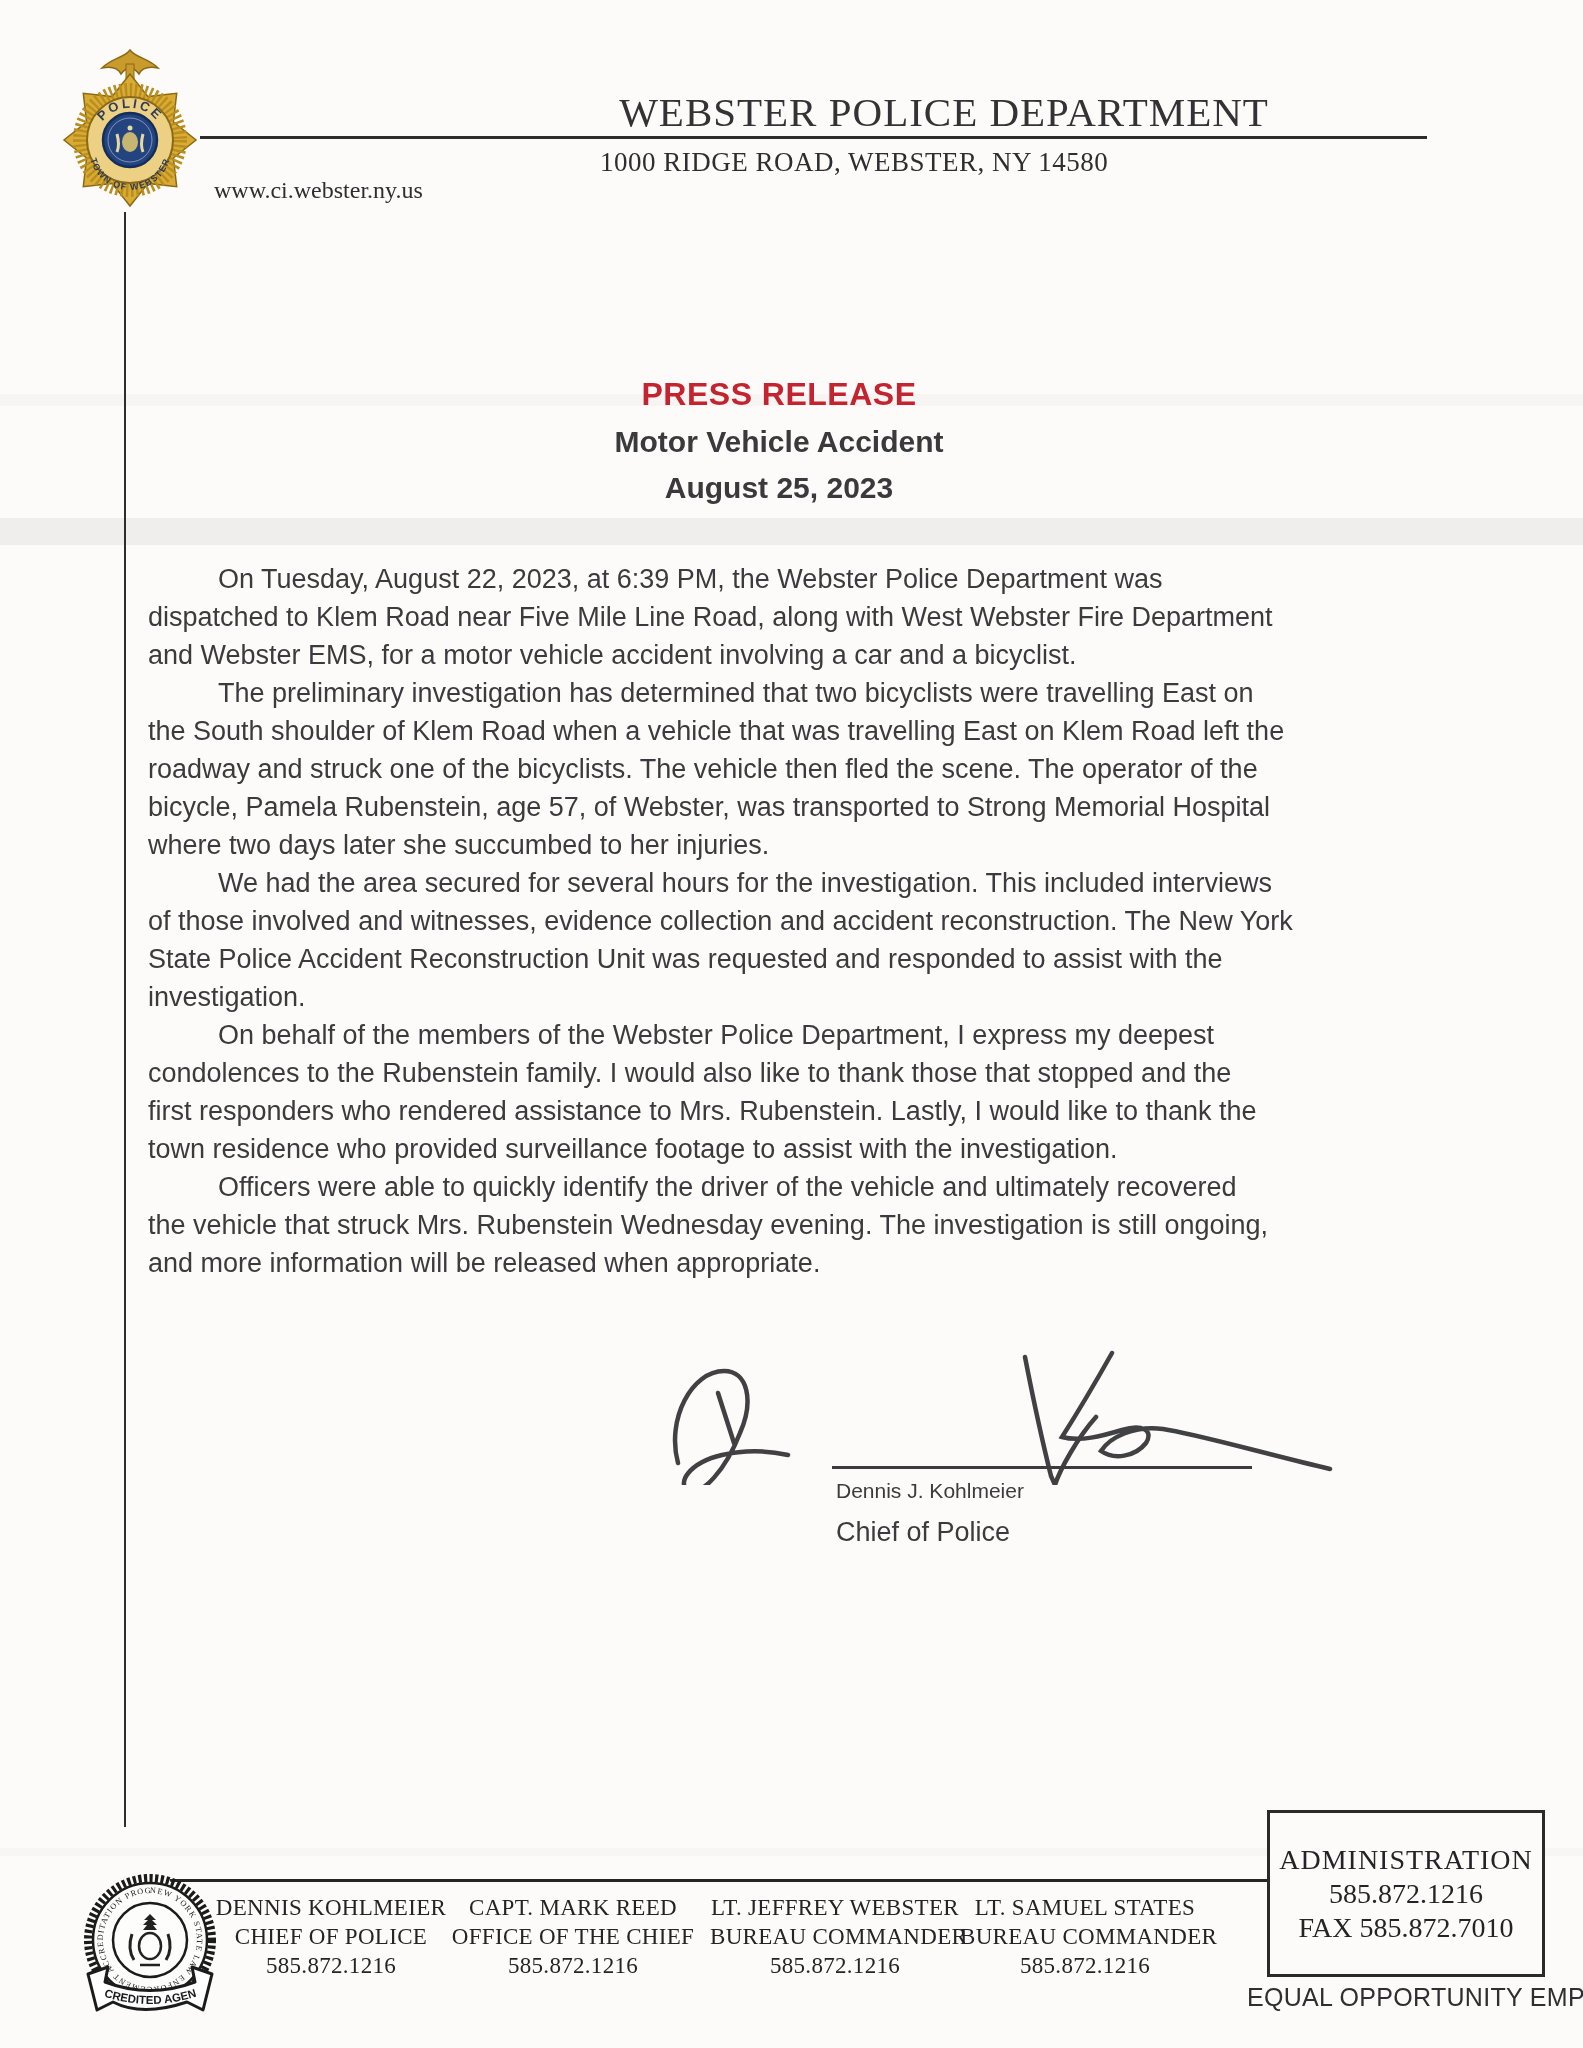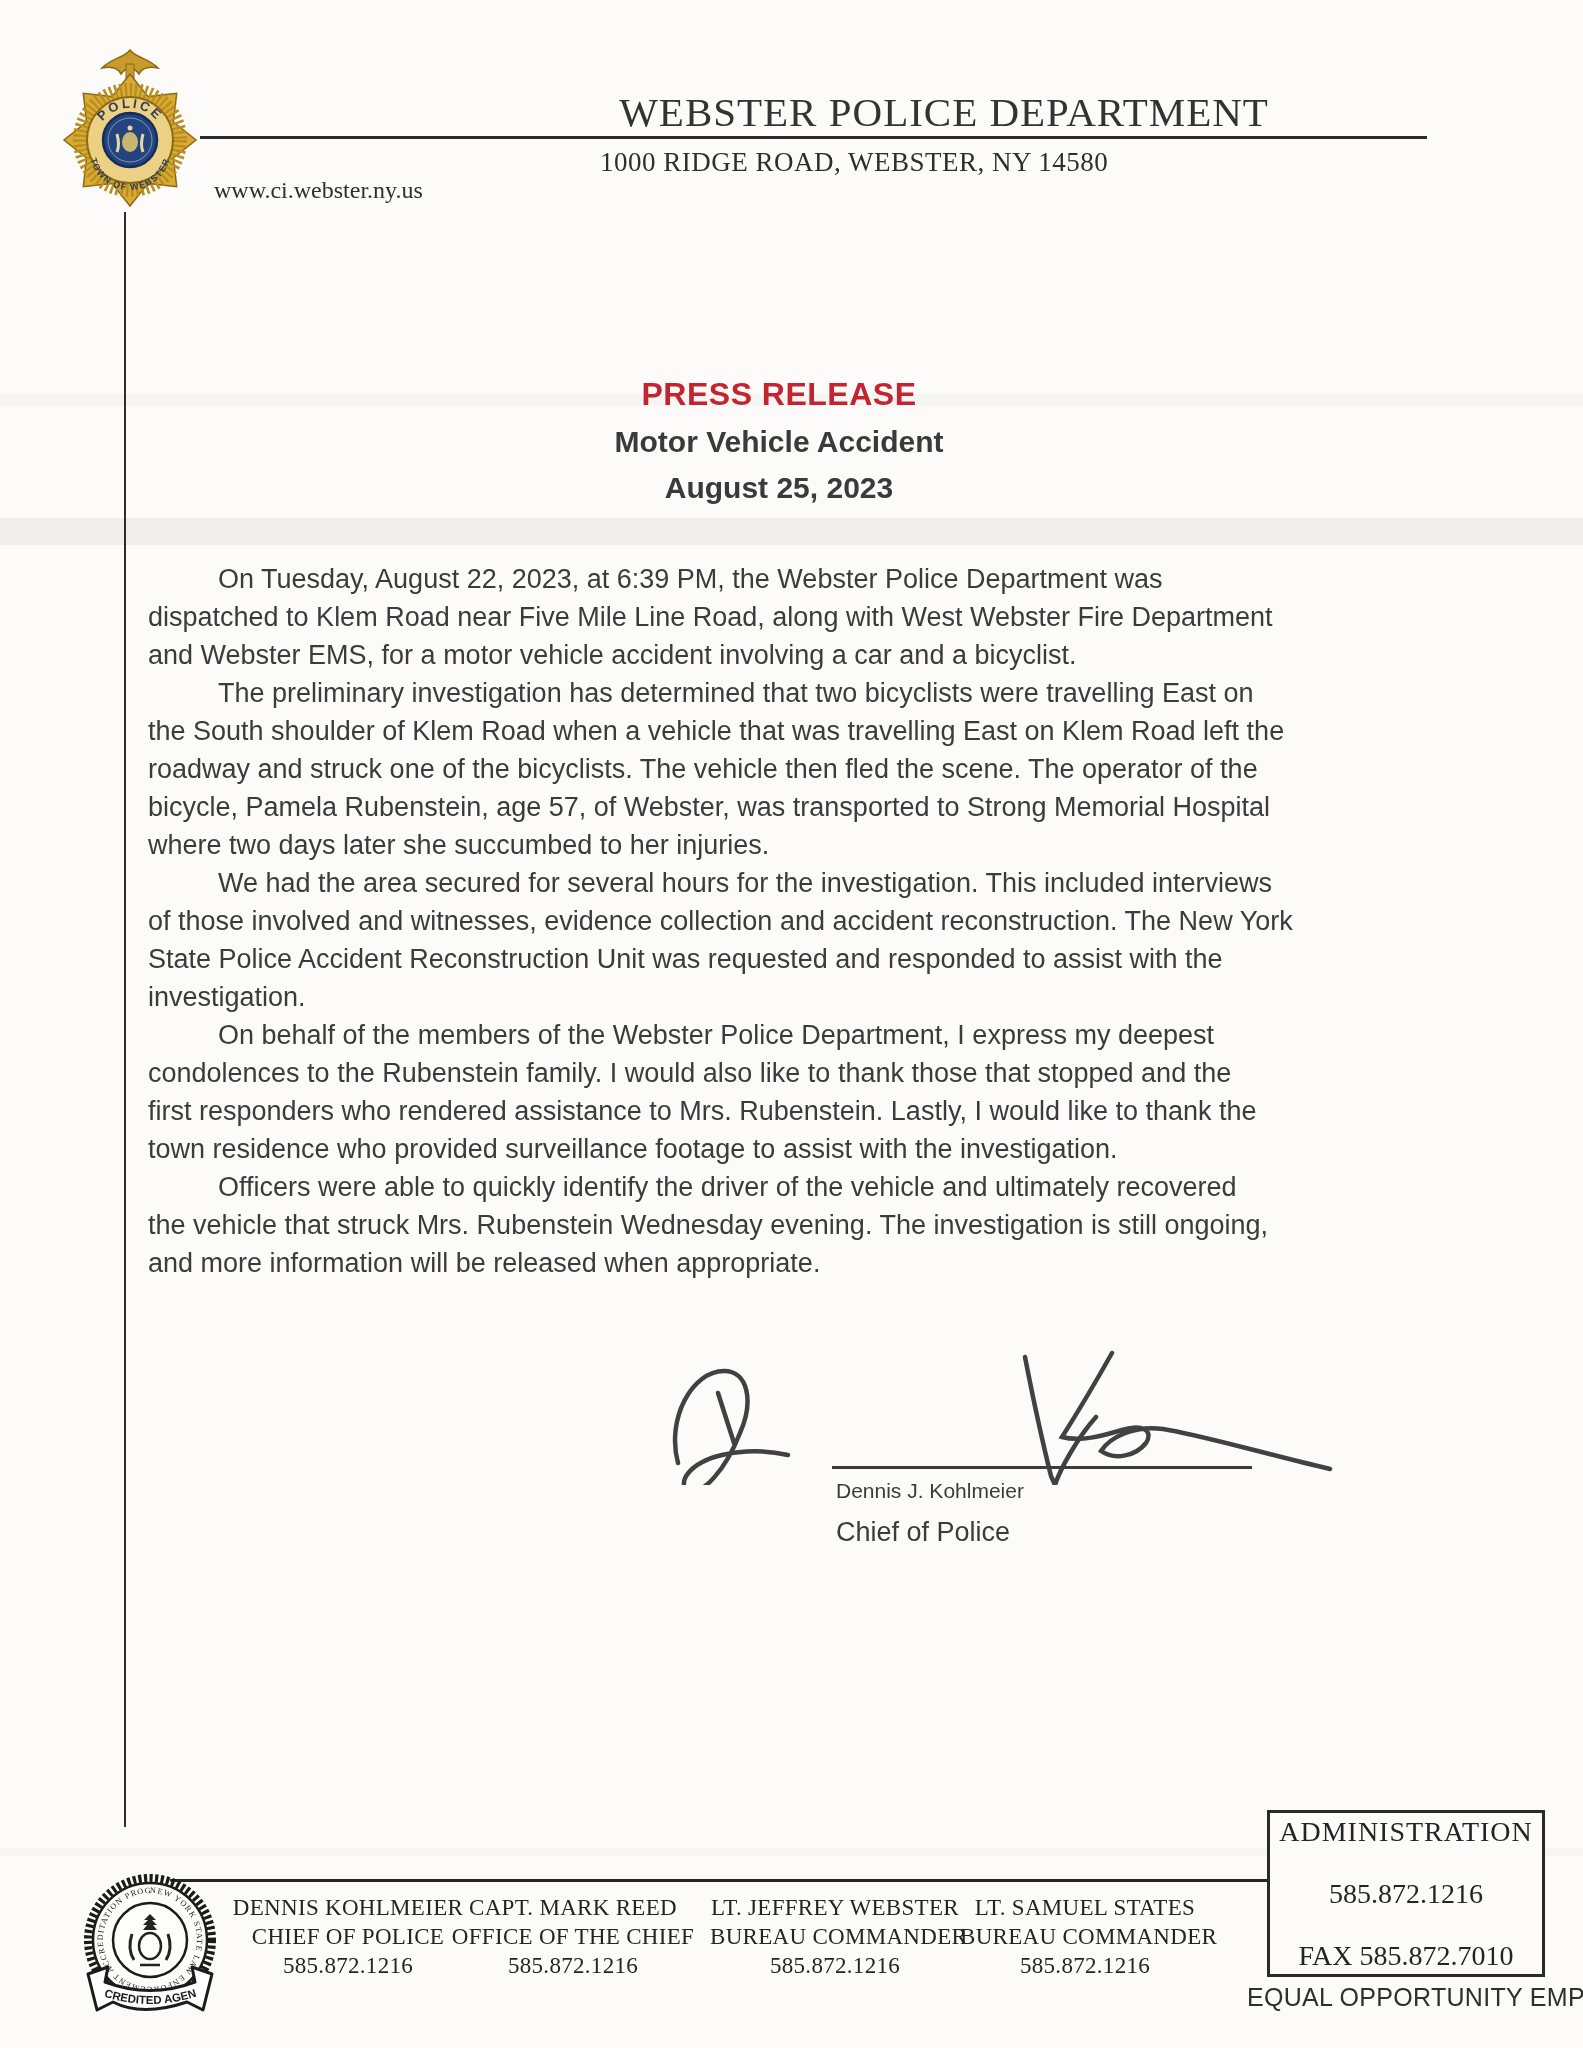--- a/index.html
+++ b/index.html
@@ -59,31 +59,30 @@
 
   
   .footer-rule{position:absolute;left:170px;top:1879px;width:1097px;height:3px;background:#252525;}
   .seal-svg{position:absolute;left:70px;top:1866px;}
   .contacts{position:absolute;left:0;top:1893px;width:1267px;height:95px;}
   .contact-col{
     position:absolute;top:0;width:250px;text-align:center;
     font-family:"Liberation Serif",serif;font-size:23px;line-height:29px;color:#242426;
     letter-spacing:0.3px;white-space:nowrap;
   }
-  .contact-col:nth-child(1){left:206px;padding-left:17px;}
+  .contact-col:nth-child(1){left:206px;}
   .contact-col:nth-child(2){left:448px;}
   .contact-col:nth-child(3){left:710px;}
   .contact-col:nth-child(4){left:960px;}
   .admin-box{
     position:absolute;left:1267px;top:1810px;width:272px;height:161px;
     border:3px solid #2a2a2a;background:#fcfbf9;
     display:flex;flex-direction:column;justify-content:center;align-items:center;
     font-family:"Liberation Serif",serif;font-size:28px;line-height:34px;color:#242426;
     text-align:center;
-    gap:28px;
   }
   .eoe{
     position:absolute;left:1247px;top:1983px;width:312px;text-align:center;
     font-size:25px;color:#2f2f31;letter-spacing:0.3px;white-space:nowrap;
   }
 </style>
 </head>
 <body>
 
 <div class="page">

